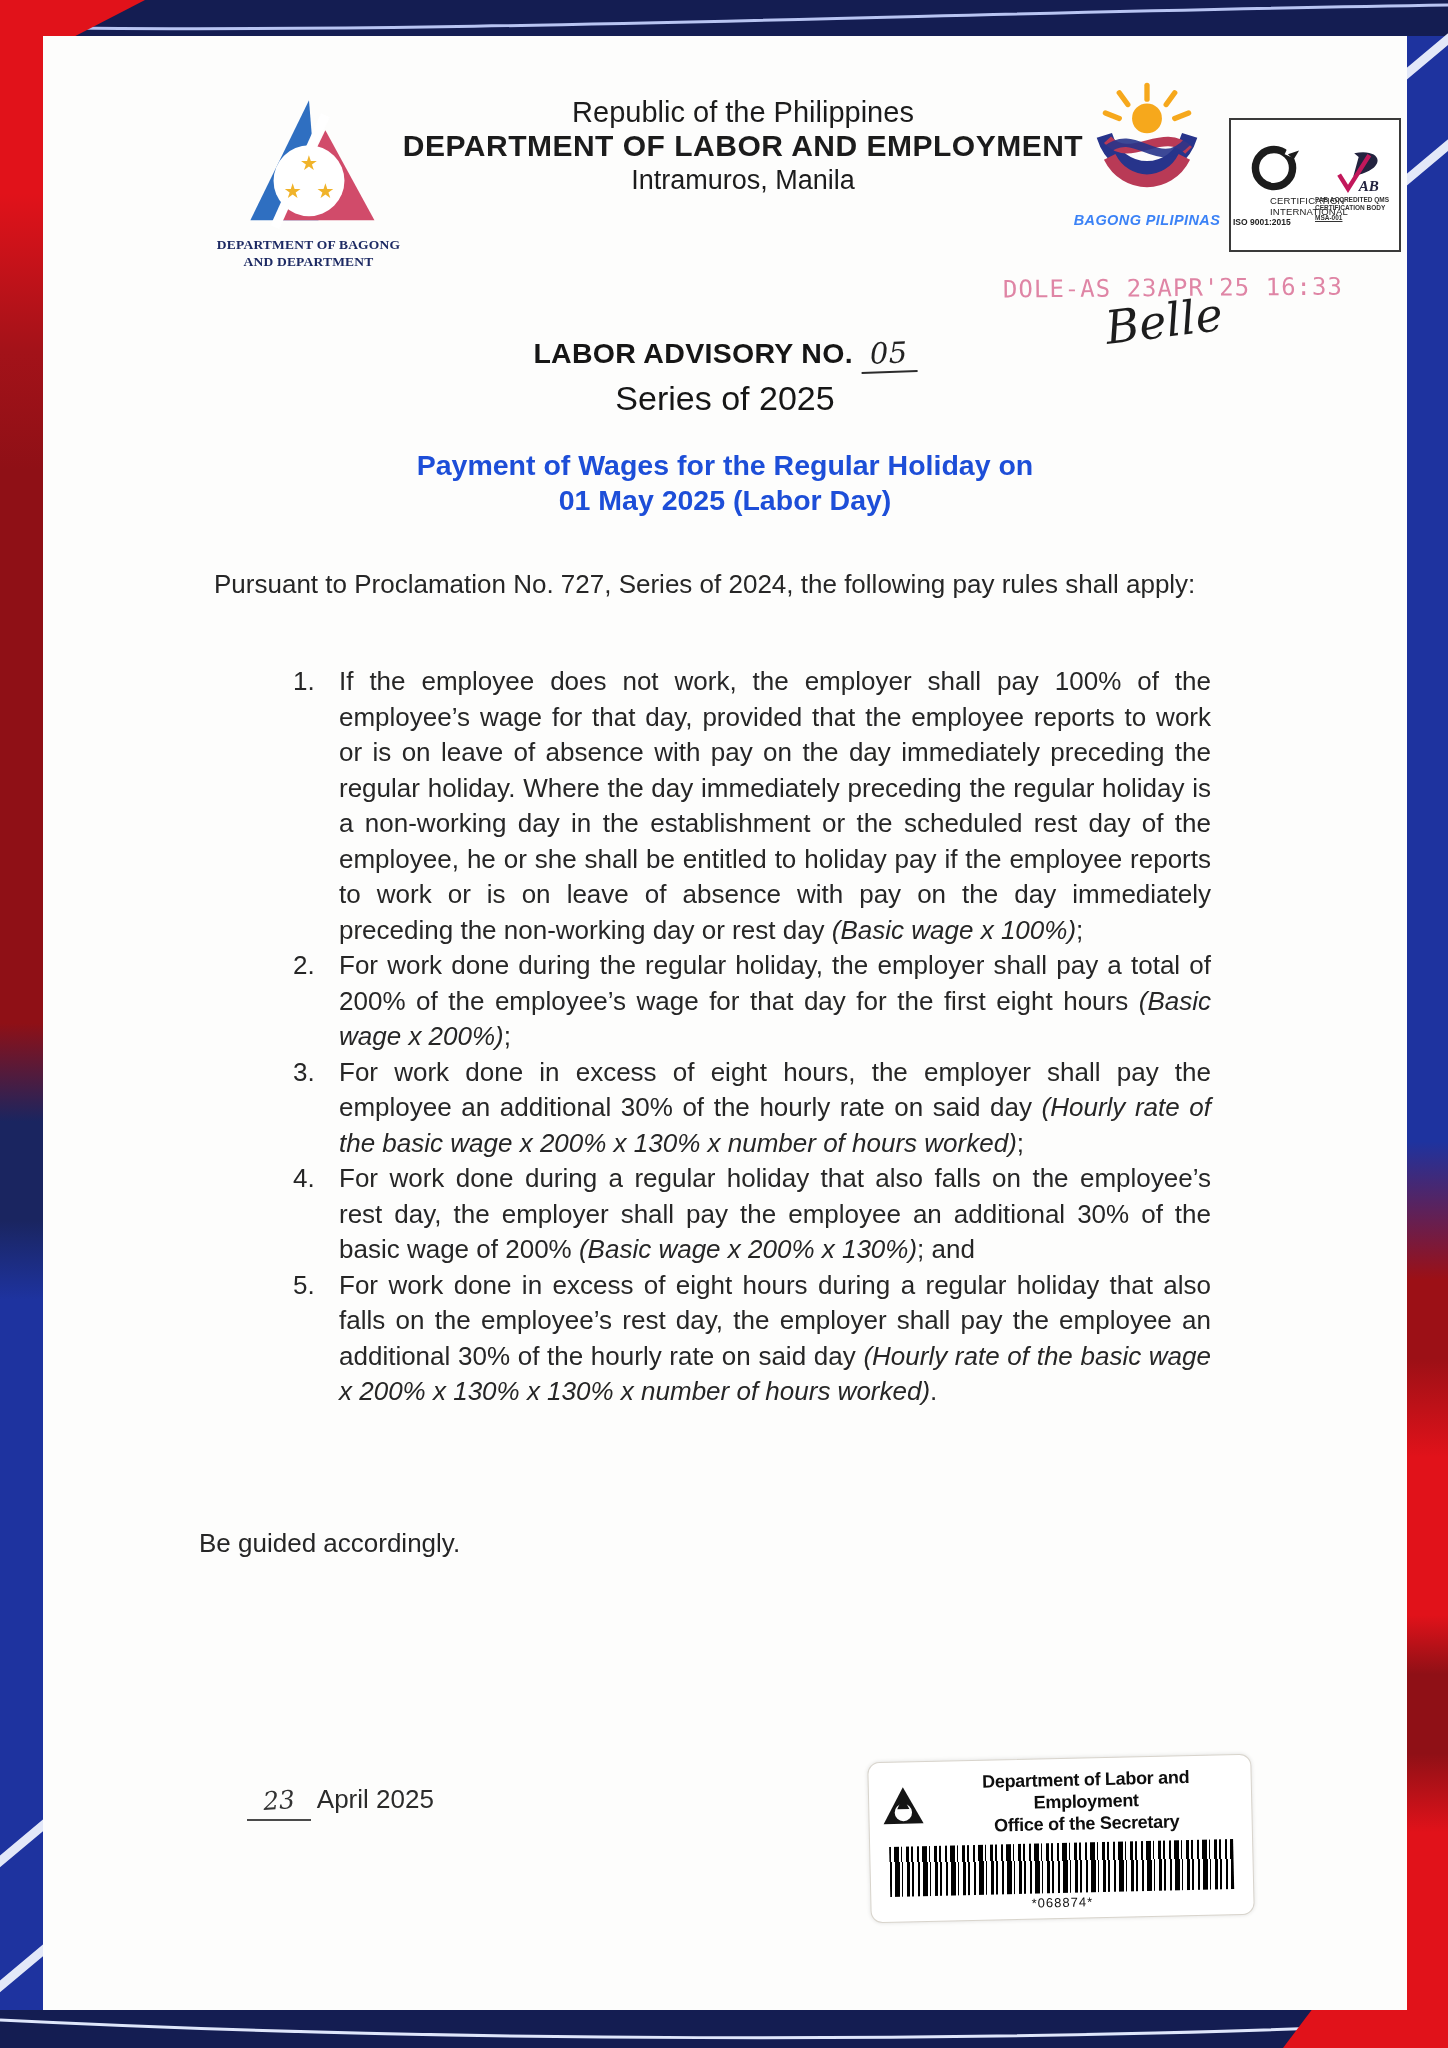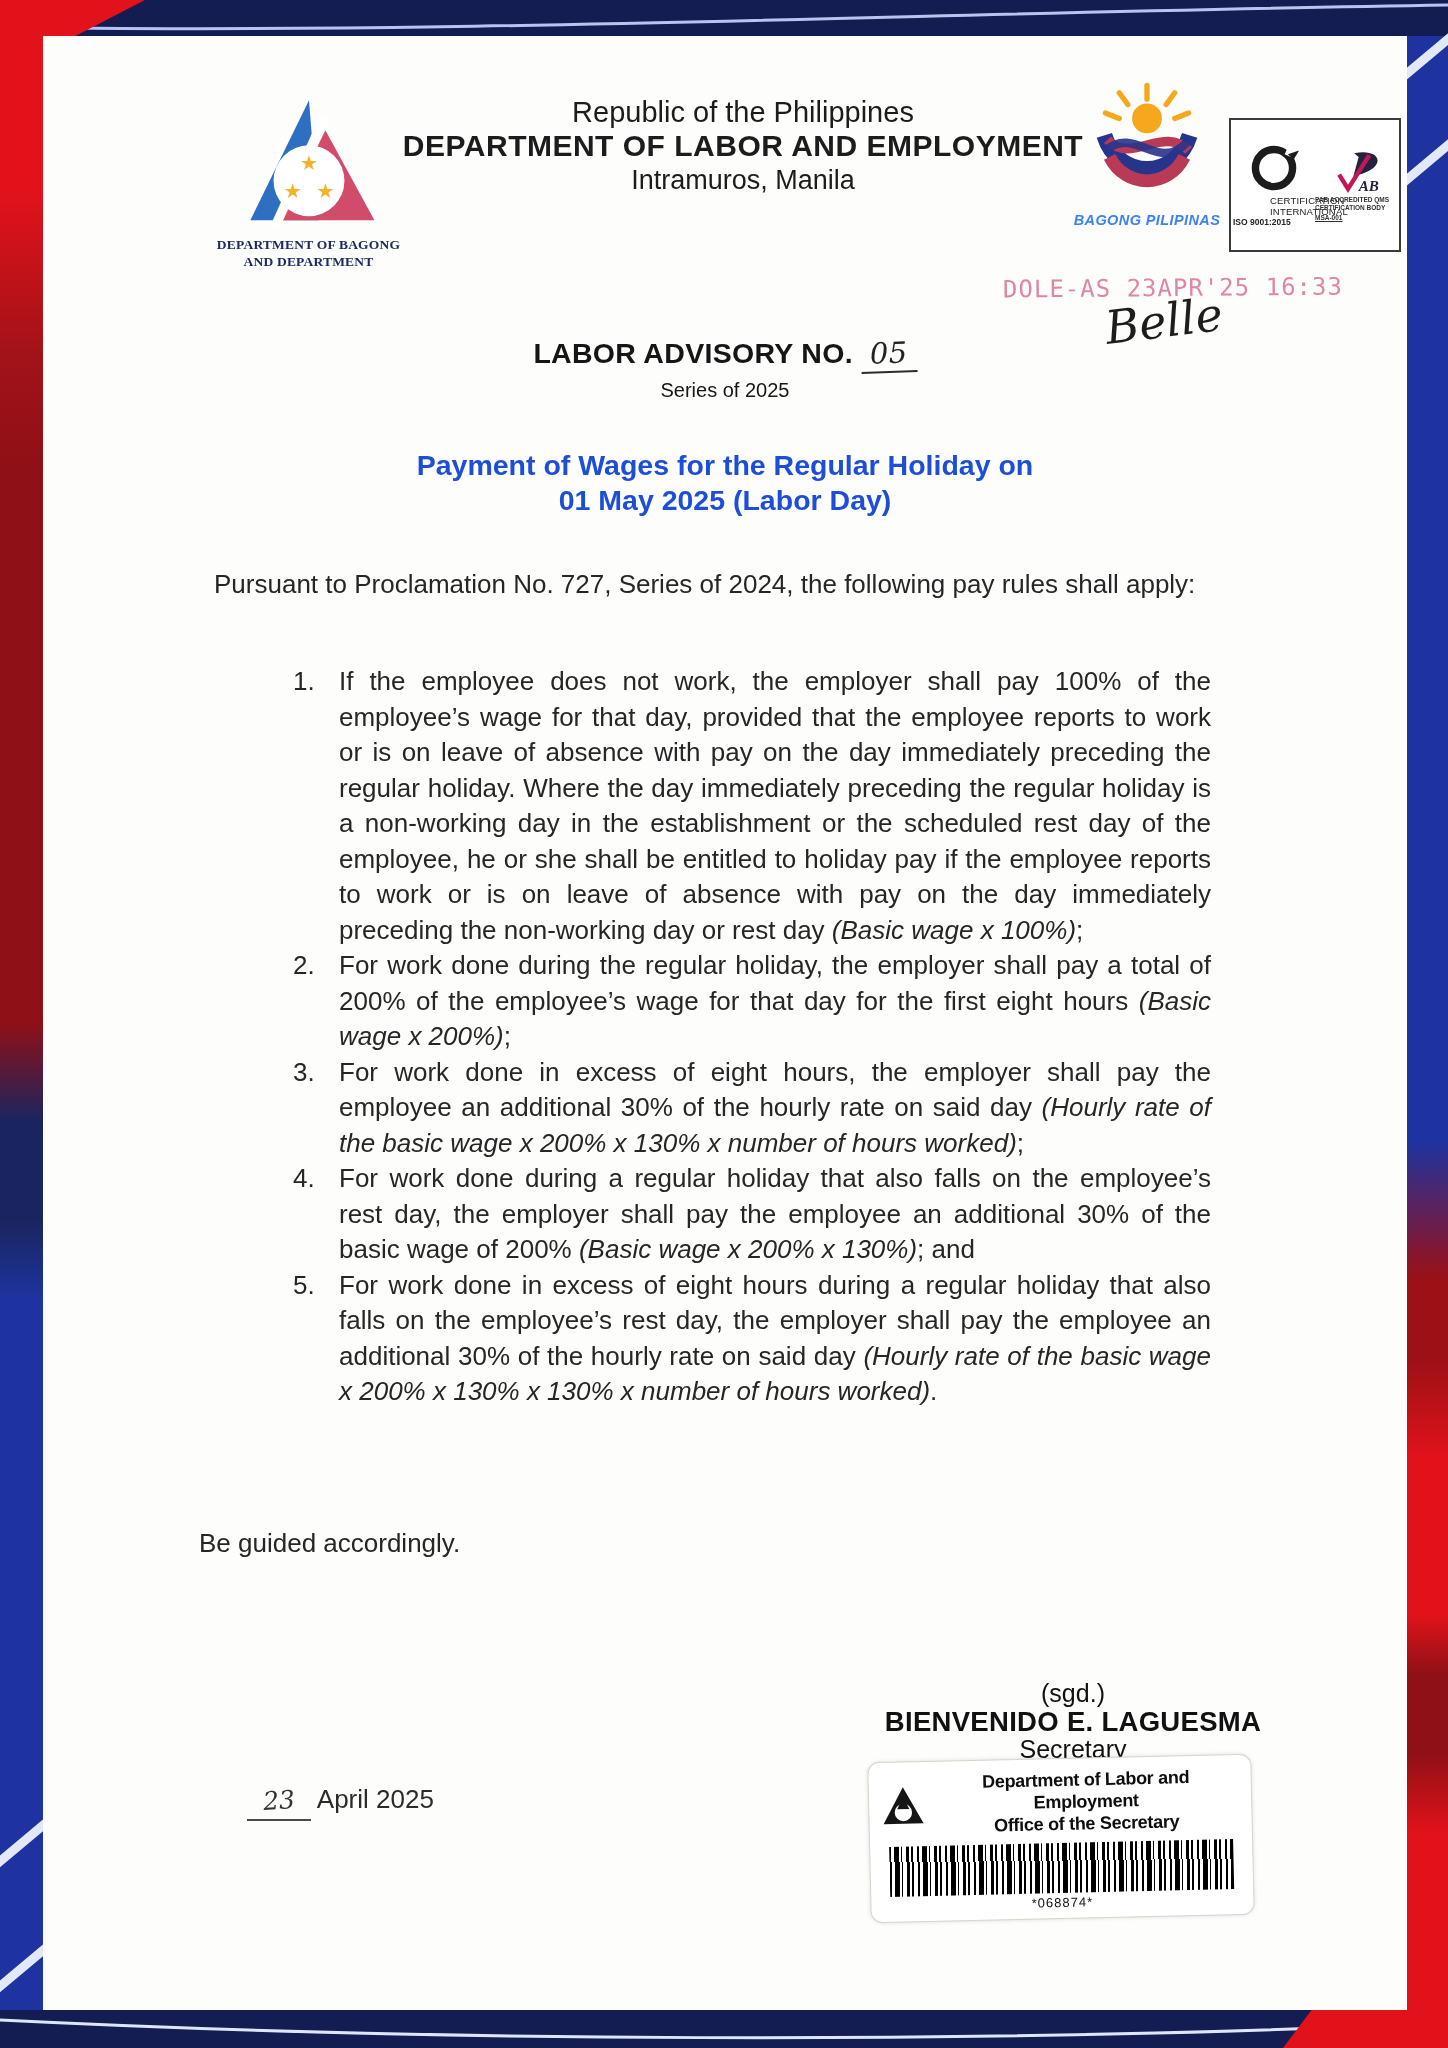--- a/index.html
+++ b/index.html
@@ -62,21 +62,21 @@
     font-size:24px;color:#dd7b9e;letter-spacing:1px;transform:rotate(-.5deg);opacity:.92;white-space:nowrap;}
   .belle{position:absolute;left:1062px;top:258px;font-family:"DejaVu Serif",serif;
     font-style:italic;font-size:46px;color:#1d1d1d;transform:rotate(-7deg);}
 
   
   .advisory{position:absolute;left:0;top:300px;width:100%;text-align:center;color:#161616;}
   .adv-line{font-size:28.5px;font-weight:bold;letter-spacing:.3px;}
   .hand{font-family:"DejaVu Serif",serif;font-style:italic;font-weight:normal;}
   .adv-num{display:inline-block;font-size:29px;border-bottom:2.5px solid #2c2c2c;
     padding:0 9px 1px;transform:rotate(-2deg);color:#222;}
-  .adv-series{font-size:20px;font-weight:normal;margin-top:6px;}
+  .adv-series{font-size:34px;font-weight:normal;margin-top:6px;}
   .subject{position:absolute;left:0;top:412px;width:100%;text-align:center;
     font-size:28.5px;font-weight:bold;line-height:35px;color:#1d4ed8;}
 
   
   .intro{position:absolute;left:107px;top:530px;width:1137px;font-size:26px;line-height:36px;
     text-align:justify;text-indent:64px;margin:0;}
   .rules{position:absolute;left:250px;top:628px;width:920px;}
   .rule{display:flex;font-size:26px;line-height:35.5px;}
   .rnum{width:46px;flex:none;}
   .rtext{width:872px;text-align:justify;}
@@ -230,25 +230,20 @@
         <div class="rtext"><span>For work done during a regular holiday that also falls on the employee’s rest day, the employer shall pay the employee an additional 30% of the basic wage of 200% </span><i>(Basic wage x 200% x 130%)</i><span>; and</span></div>
       </div>
       <div class="rule">
         <span class="rnum">5.</span>
         <div class="rtext"><span>For work done in excess of eight hours during a regular holiday that also falls on the employee’s rest day, the employer shall pay the employee an additional 30% of the hourly rate on said day </span><i>(Hourly rate of the basic wage x 200% x 130% x 130% x number of hours worked)</i><span>.</span></div>
       </div>
     </div>
 
     <div class="closing">Be guided accordingly.</div>
 
-    <div class="sig">
-      <div class="sig-sgd">(sgd.)</div>
-      <div class="sig-name">BIENVENIDO E. LAGUESMA</div>
-      <div class="sig-title">Secretary</div>
-    </div>
 
     <div class="sticker">
       <div class="sticker-head">
         <svg viewBox="0 0 50 46">
           <polygon points="25,2 48,44 2,44" fill="#151515"></polygon>
           <circle cx="25" cy="31" r="10" fill="#ffffff"></circle>
           <polygon points="25,13 32,27 18,27" fill="#151515"></polygon>
         </svg>
         <div class="sticker-lines">
           <div>Department of Labor and Employment</div>

